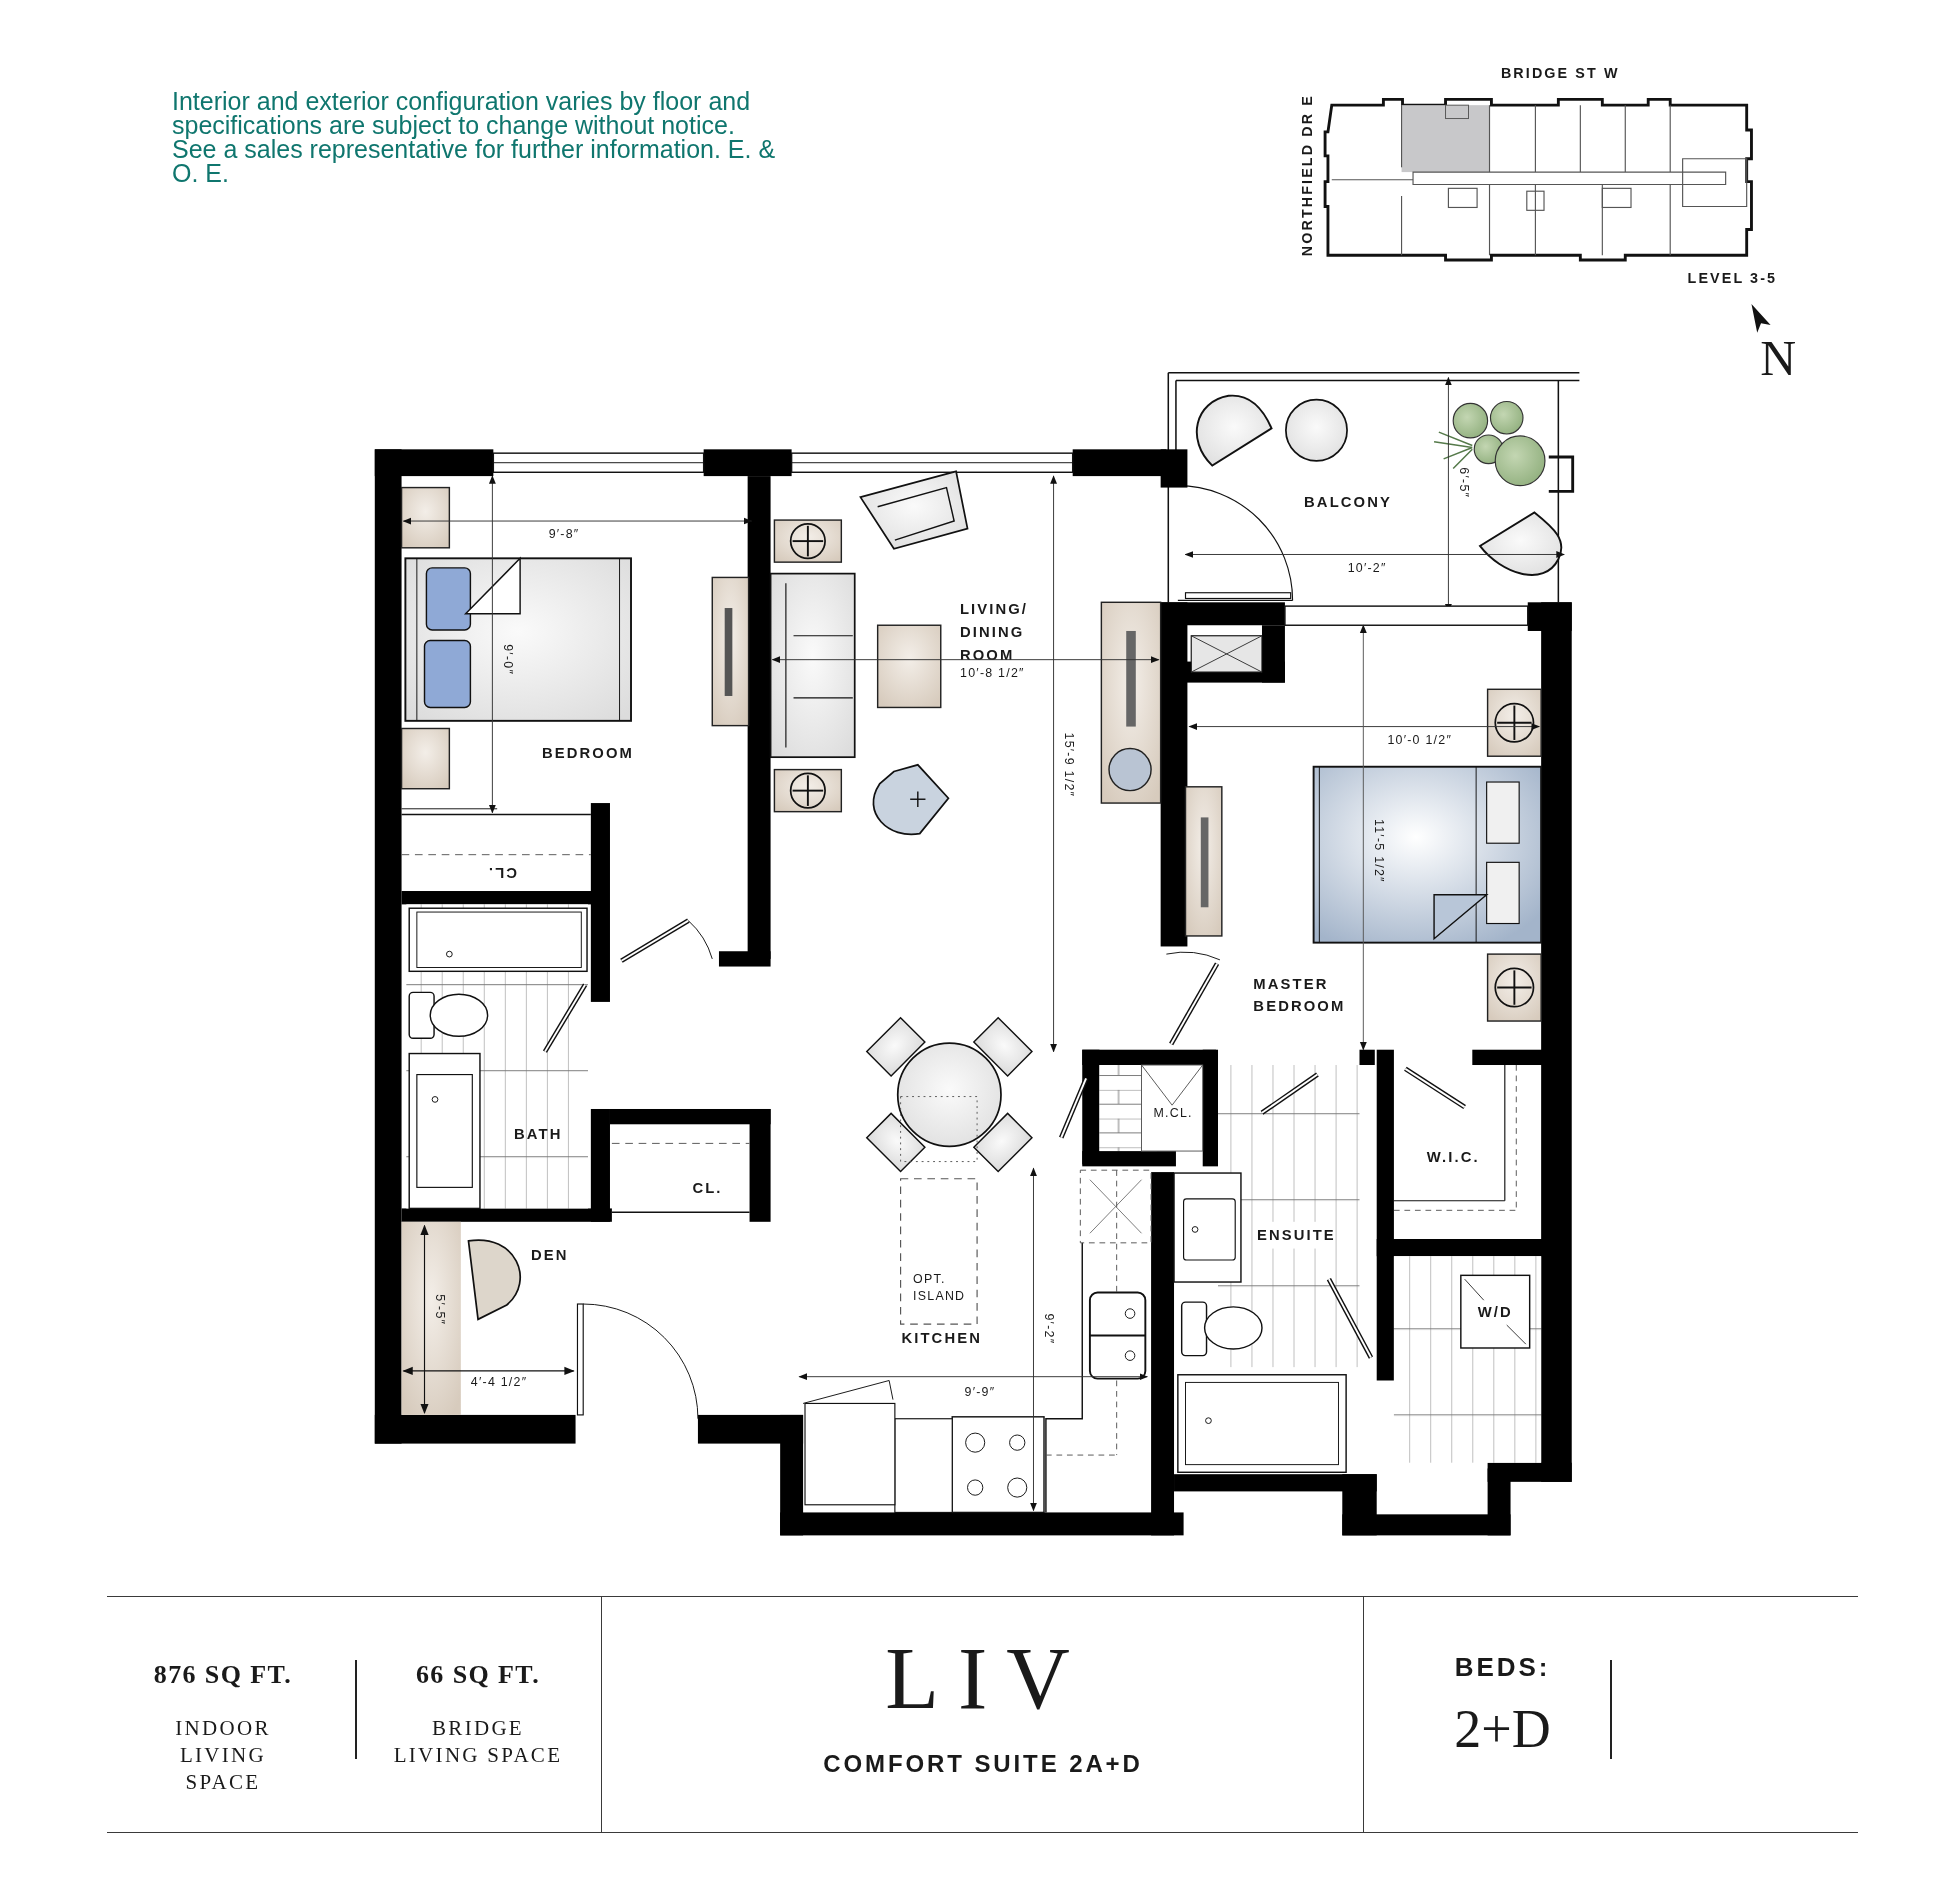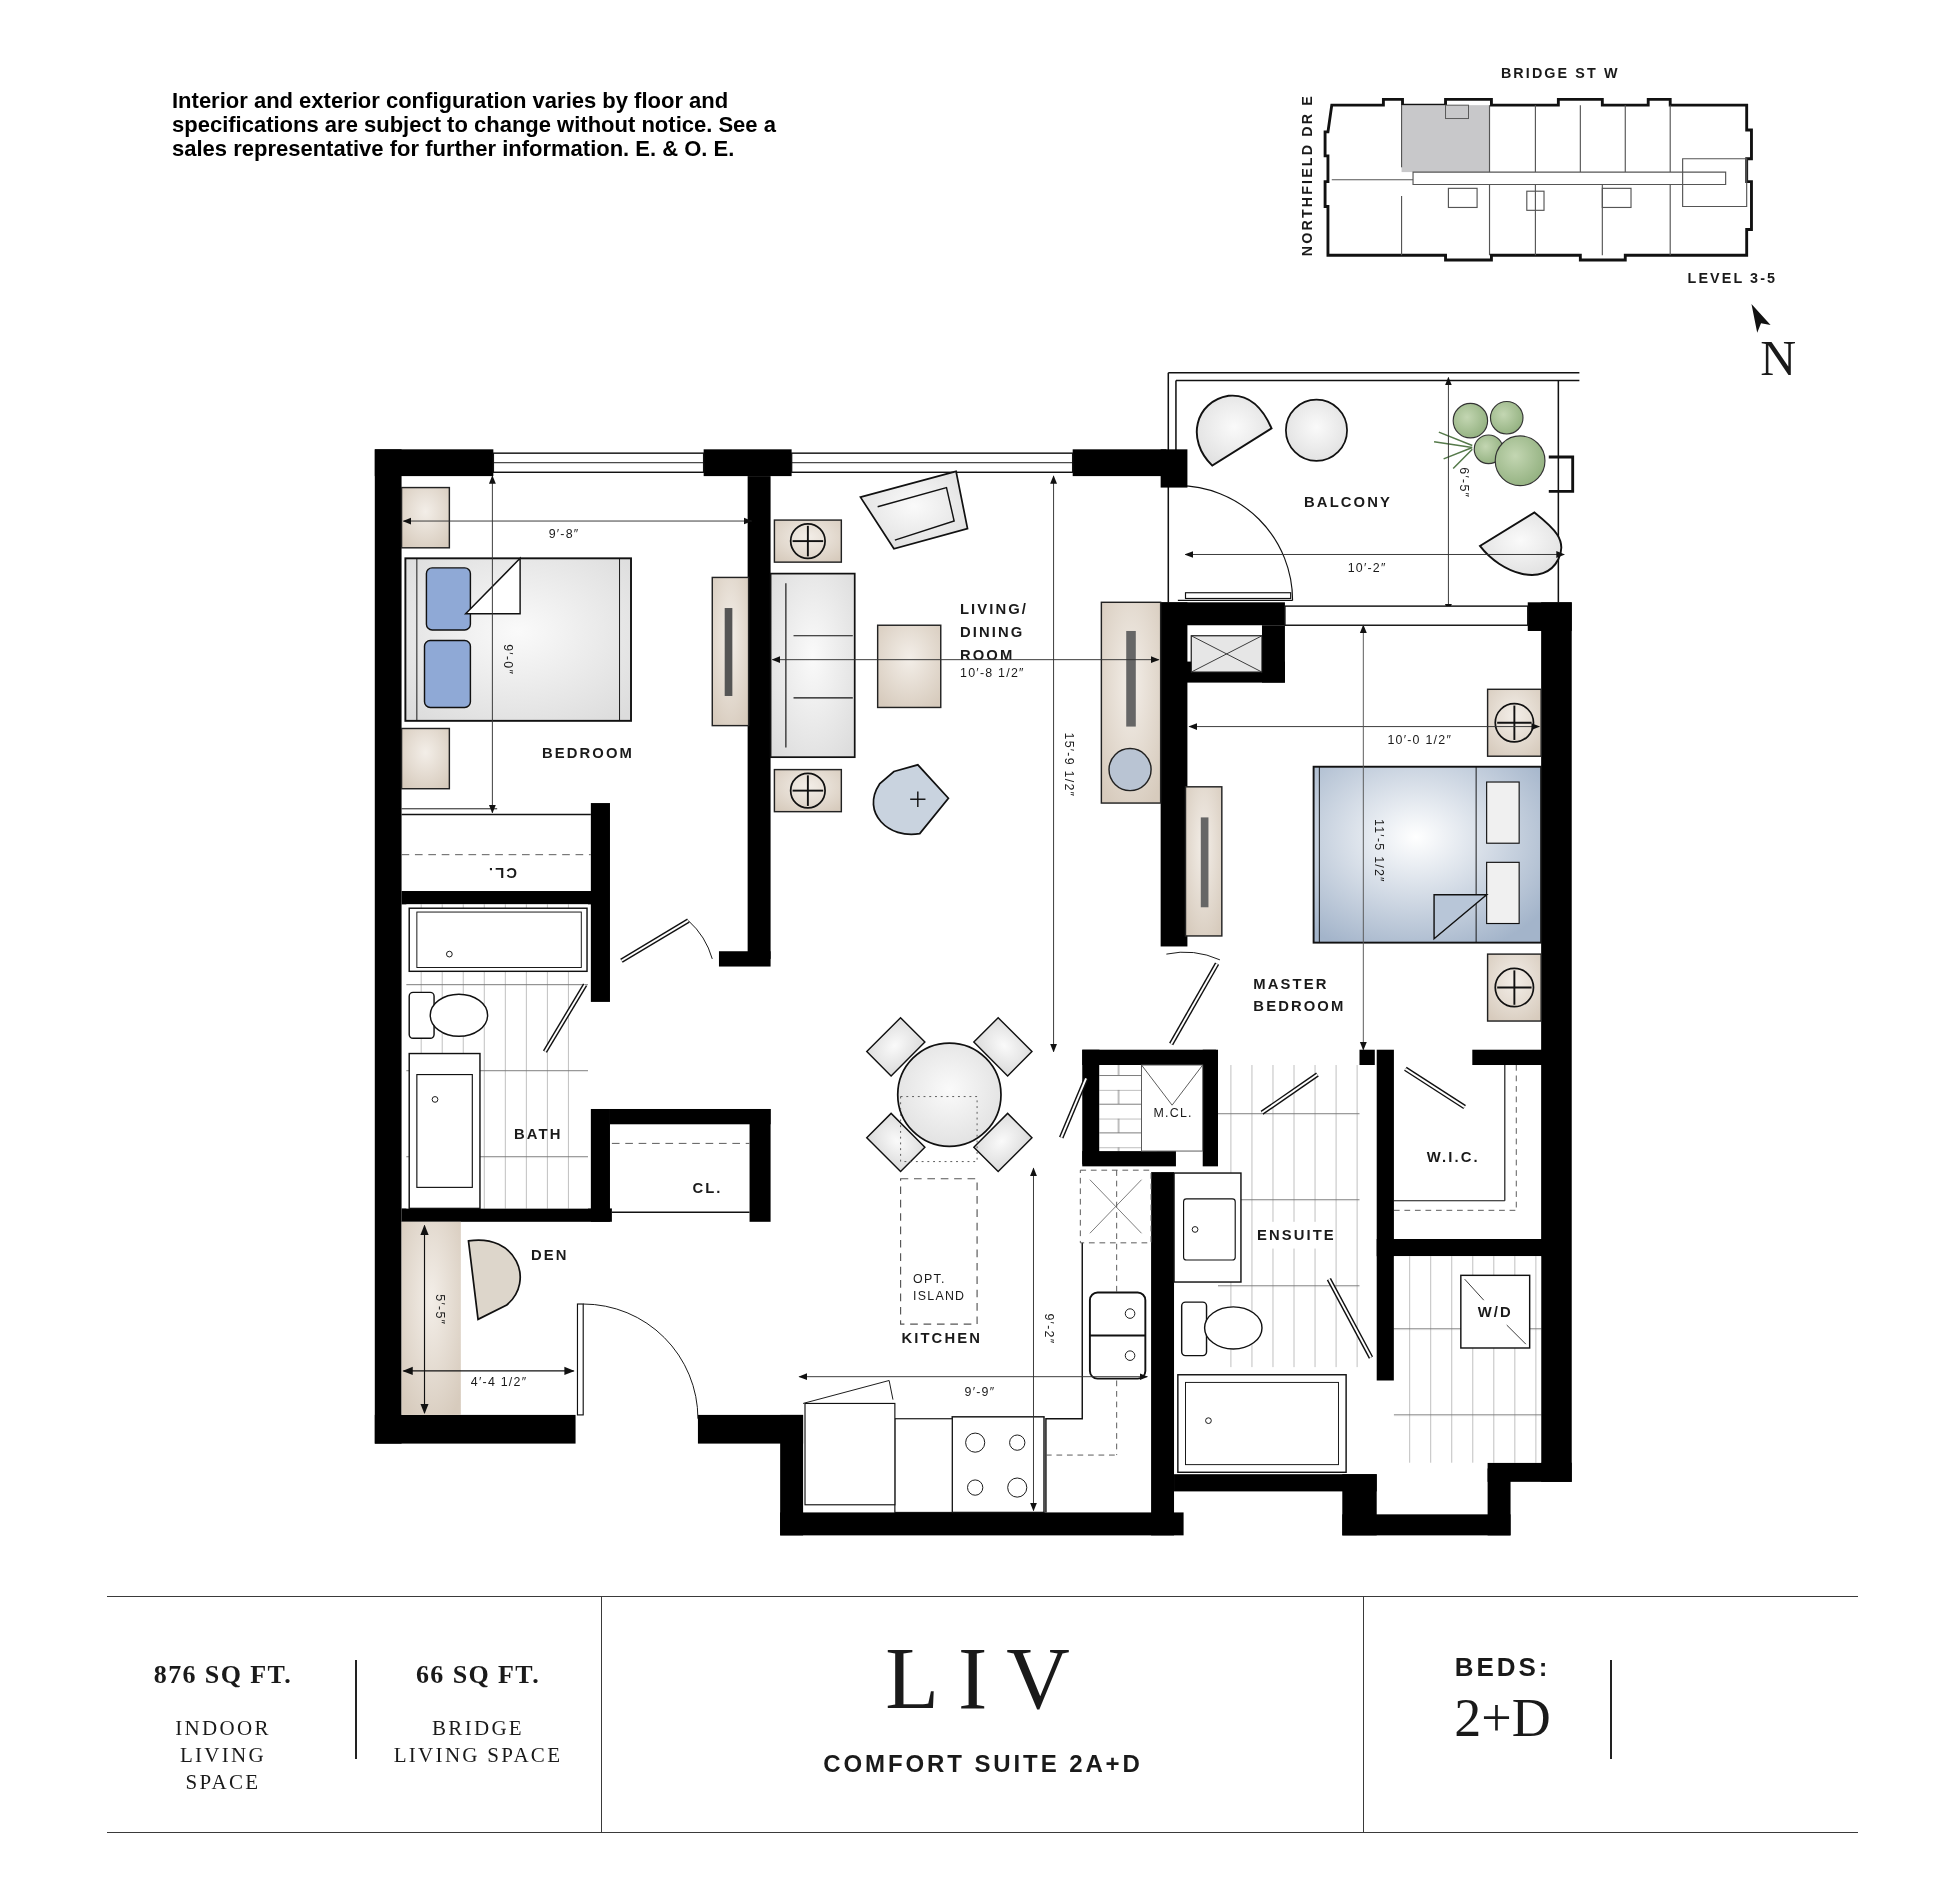--- a/index.html
+++ b/index.html
@@ -1,19 +1,19 @@
 <!DOCTYPE html>
 <html><head>
 <meta charset="utf-8">
 <style>
   html, body { margin:0; padding:0; background:#ffffff; }
   body { width:1958px; height:1889px; position:relative; overflow:hidden;
          font-family:"Liberation Sans", "DejaVu Sans", sans-serif; color:#1a1a1a; }
   .disclaimer { position:absolute; left:172px; top:89px; width:612px;
-                font-size:22px; line-height:24px; color:#000000;font-weight:bold; }
+                font-size:25px; line-height:24px; color:#0f766e; }
   .plan { position:absolute; left:0; top:0; }
   .lbl { font-family:"Liberation Sans", sans-serif; font-weight:700; font-size:15.5px;
          letter-spacing:2.2px; fill:#1a1a1a; }
   .dim { font-family:"Liberation Sans", sans-serif; font-weight:400; font-size:13px;
          letter-spacing:1.3px; fill:#1a1a1a; }
   .kp-lbl { font-family:"Liberation Sans", sans-serif; font-weight:700; font-size:15px;
             letter-spacing:2.2px; fill:#1a1a1a; }
   .north { font-family:"Liberation Serif", serif; font-size:52px; fill:#1a1a1a; }
 
   
@@ -25,21 +25,21 @@
   .sec.specs { left:1258px; width:493px; }
   .stat { position:absolute; top:63px; text-align:center;font-family:Liberation Serif, serif; }
   .stat .big { font-weight:700; font-size:26px; letter-spacing:1.4px; }
   .stat .sub { font-size:21px; letter-spacing:2.3px; line-height:27px; margin-top:25px; }
   .vdiv { position:absolute; top:63px; width:1.9px; height:99px; background:#222; }
   .liv { font-family:"Liberation Serif", serif; font-size:88px; letter-spacing:19px;
          line-height:88px; margin-top:38px; padding-left:8px; }
   .suite { font-weight:700; font-size:24px; letter-spacing:2.9px; margin-top:27px; }
   .spec { position:absolute; top:55px; text-align:center; width:210px; }
   .spec .k { font-weight:700; font-size:26px; letter-spacing:2.9px; }
-  .spec .v { font-family:"Liberation Serif", serif; font-size:54px; line-height:57px; margin-top:7px; }
+  .spec .v { font-family:"Liberation Serif", serif; font-size:54px; line-height:57px; margin-top:18px; }
 </style>
 </head>
 <body>
 
 <div class="disclaimer">Interior and exterior configuration varies by floor and specifications are subject to change without notice. See a sales representative for further information. E. &amp; O. E.</div>
 
 <svg class="plan" width="1958" height="1587" viewBox="0 0 2048 1660">
   <defs>
     <marker id="arr" viewBox="0 0 10 10" refX="9" refY="5" markerWidth="9" markerHeight="9" orient="auto-start-reverse">
       <path d="M0,1 L10,5 L0,9 z" fill="#111"></path>

